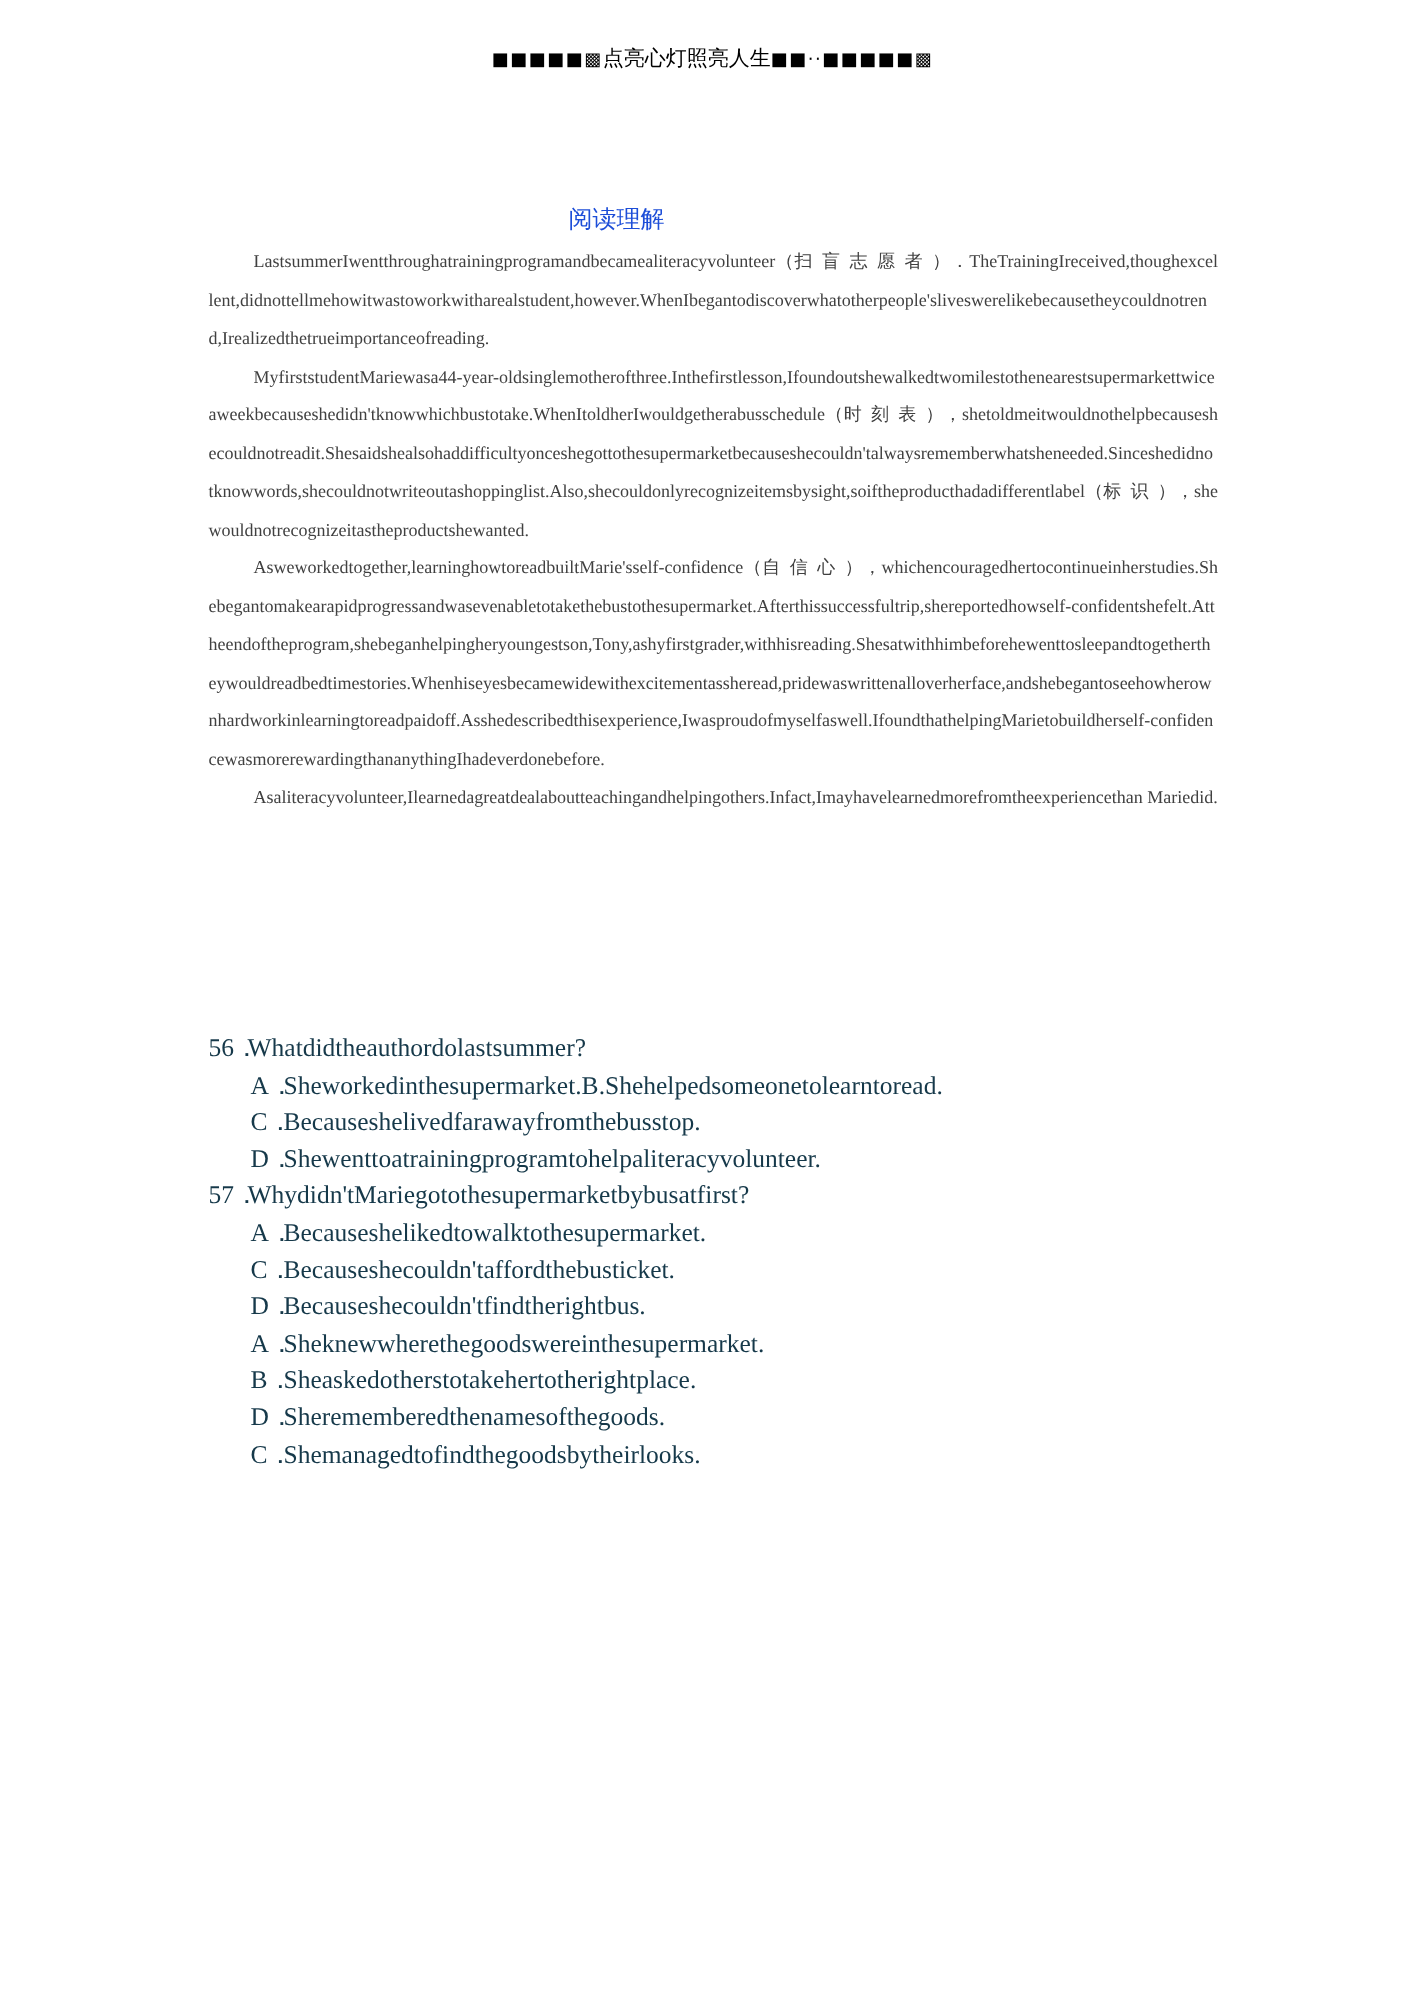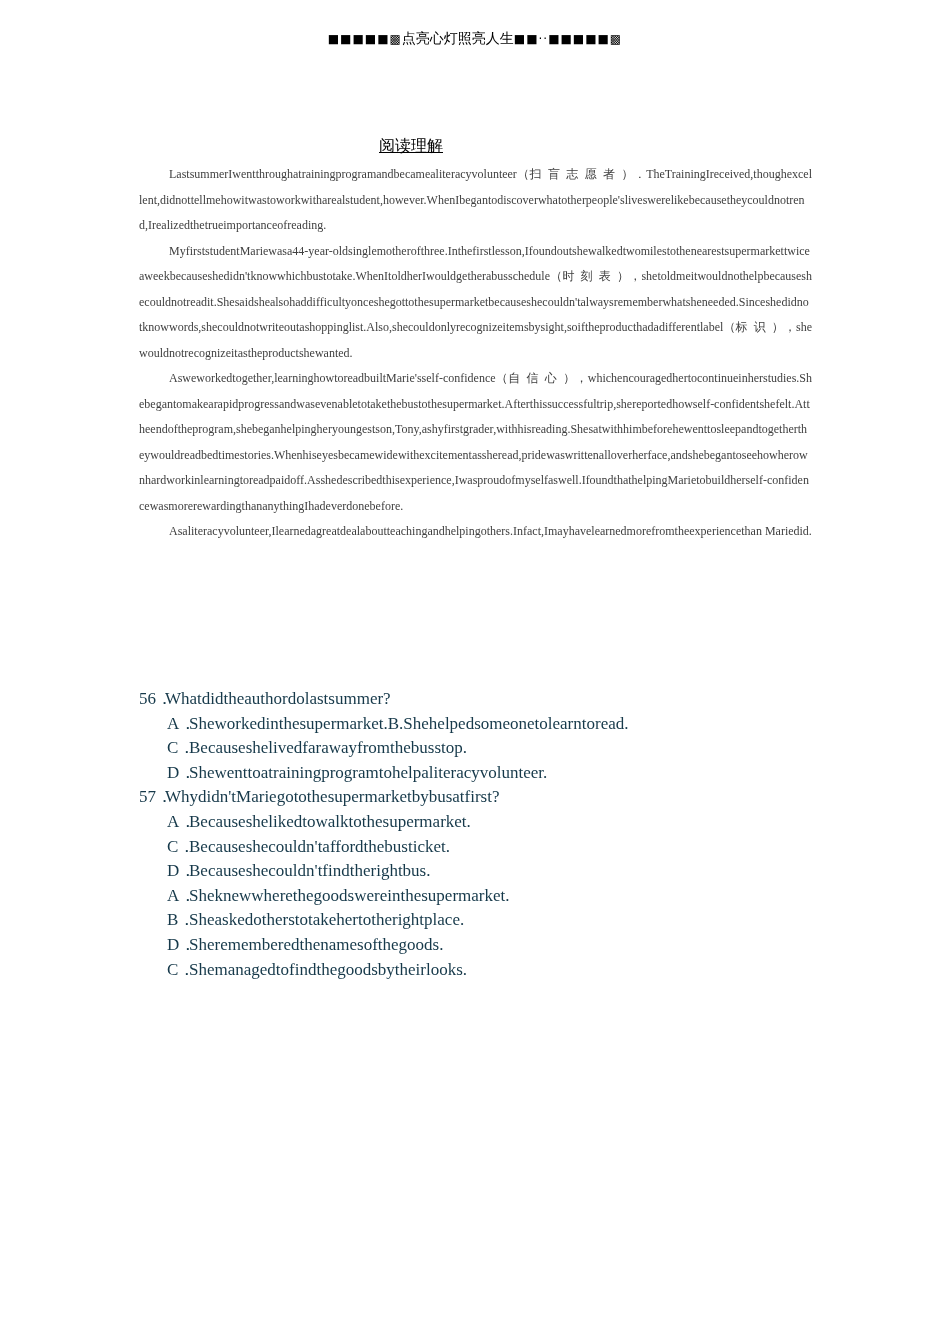--- a/index.html
+++ b/index.html
@@ -45,23 +45,22 @@
     font-size: 14px;
     color: #000;
   }
   .title {
     position: absolute;
     top: 112px;
     left: 0;
     width: 822px;
     text-align: center;
     font-size: 16px;
-    color: #000000;
+    color: #1d4ed8;
     font-family: "DejaVu Sans", sans-serif;
-    text-decoration: underline;
   }
   .body-text {
     position: absolute;
     top: 138px;
     left: 139px;
     width: 673px;
     font-size: 12px;
     line-height: 25.5px;
     color: #404040;
     text-align: justify;

